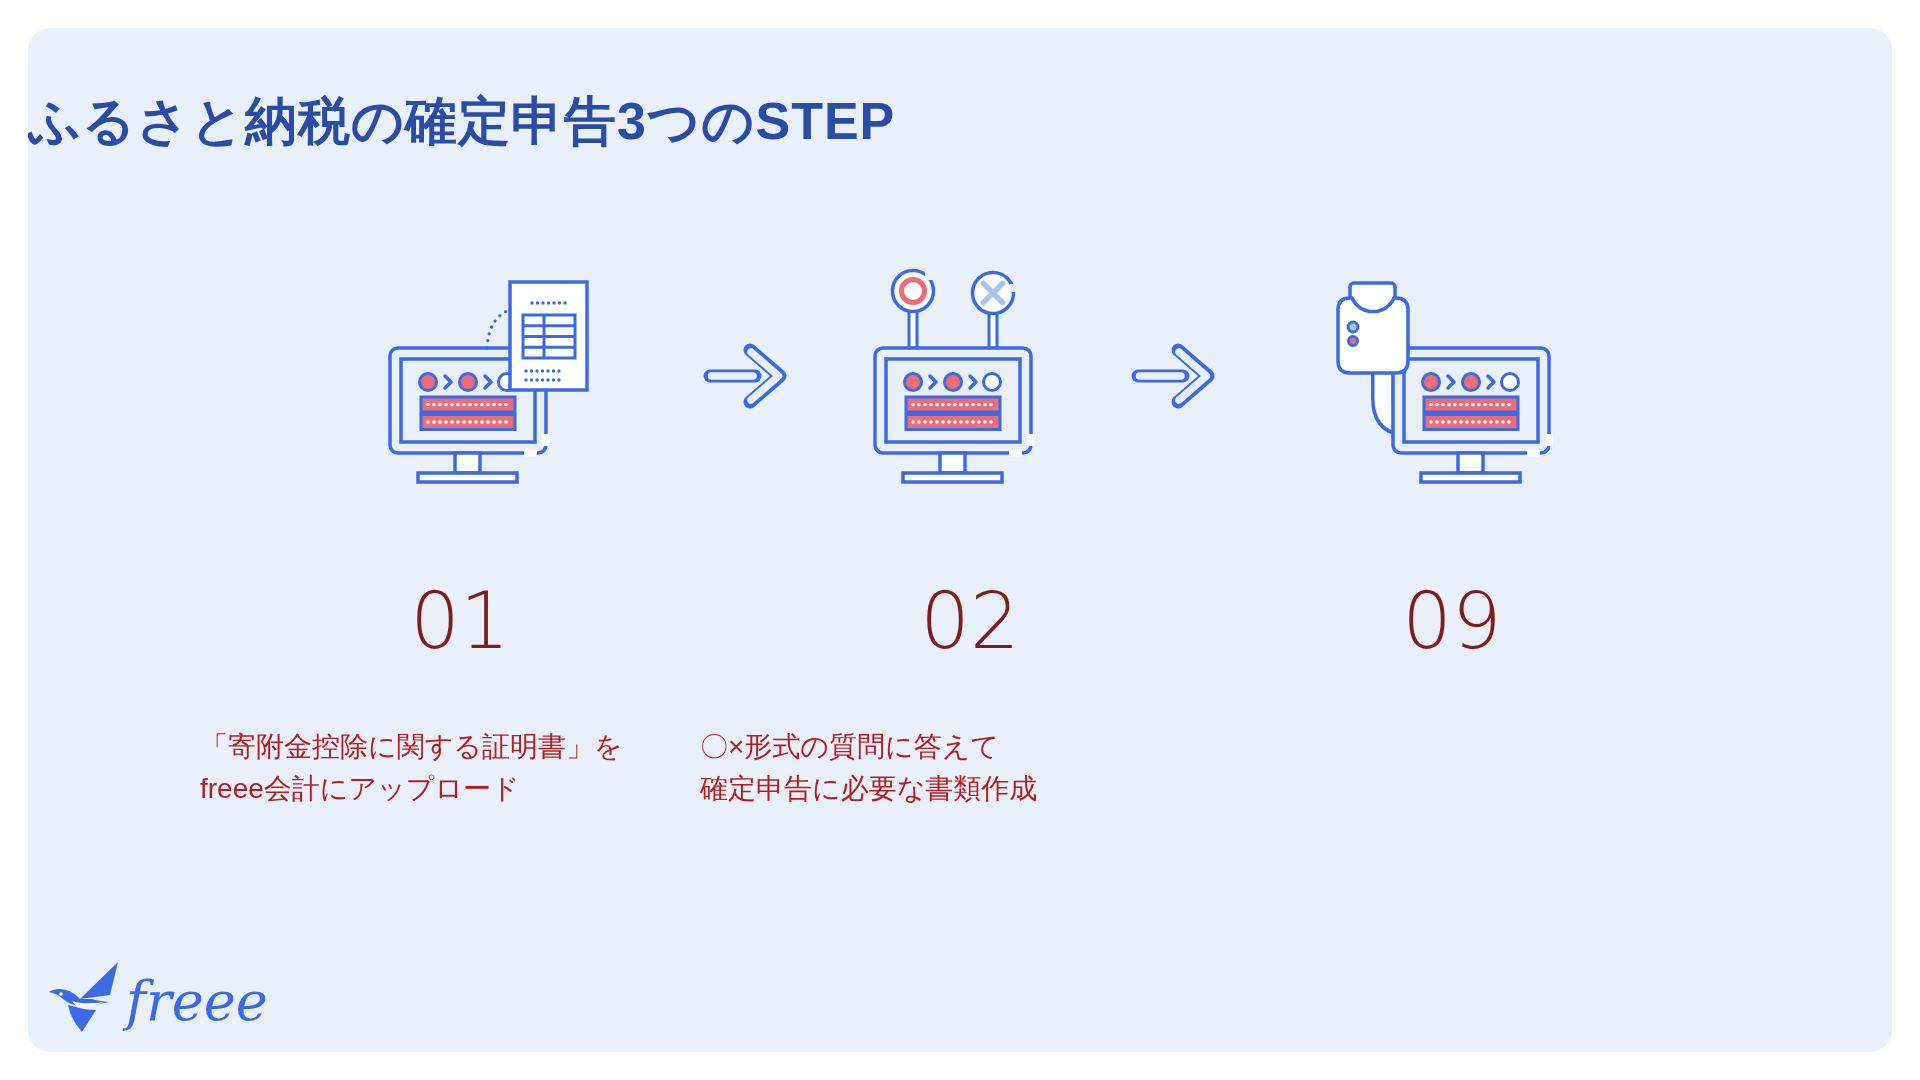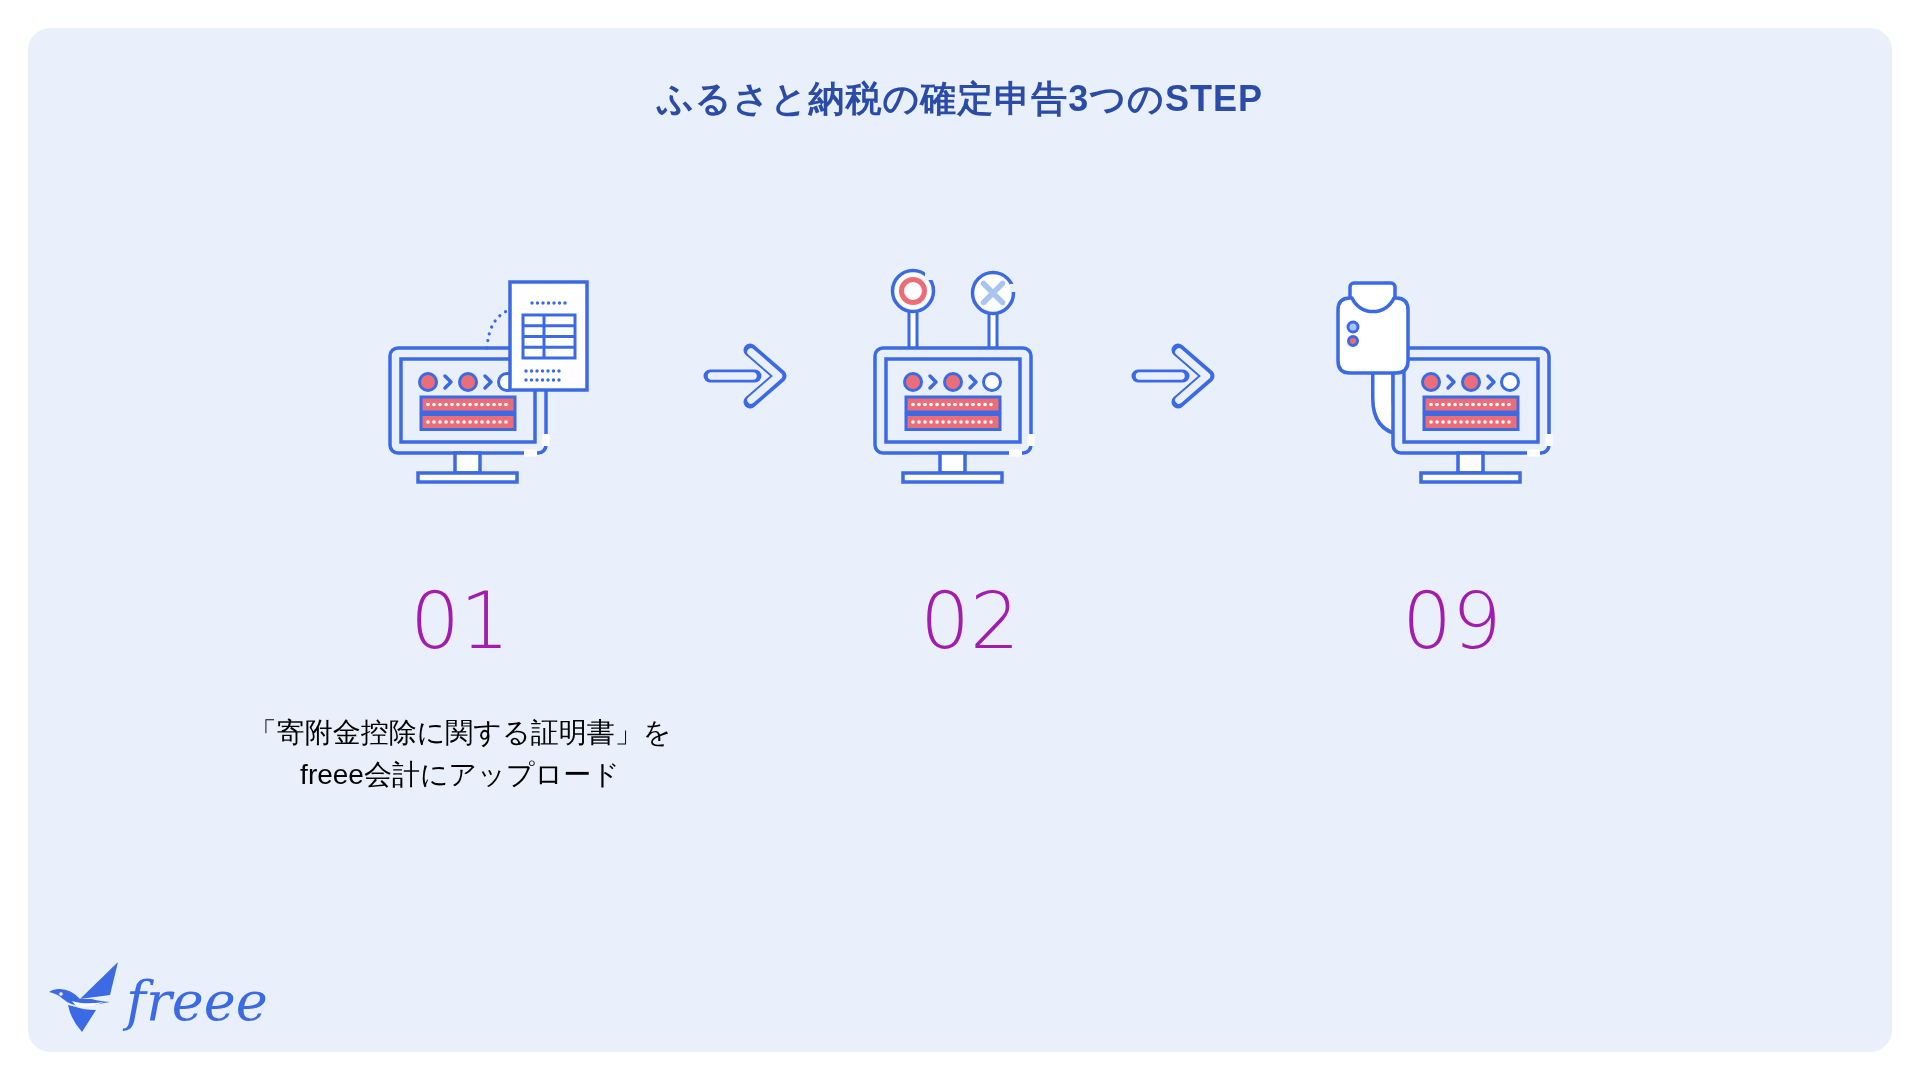--- a/index.html
+++ b/index.html
@@ -8,39 +8,37 @@
     background:#ffffff;
     font-family:"Liberation Sans","DejaVu Sans",sans-serif;
     overflow:hidden;
   }
   .frame{width:1920px;height:1080px;box-sizing:border-box;padding:28px;background:#ffffff;}
   .panel{
     position:relative;width:1864px;height:1024px;
     background:#e9f0fc;border-radius:22px;overflow:hidden;
   }
   .title{
-    position:absolute;top:47px;left:0;width:100%;
-    text-align:center;
-    font-size:36px;font-weight:700;letter-spacing:1px;
+    position:absolute;top:59px;left:0;width:100%;
+    font-size:52px;font-weight:700;letter-spacing:1px;
     color:#2b4ca6;
   }
   .icons-layer{position:absolute;left:0;top:0;}
   .step-number{
     position:absolute;top:548px;width:300px;
     text-align:center;
     font-size:78px;font-weight:200;
-    color:#a21caf;
+    color:#7f1d1d;
     font-family:"DejaVu Sans","Liberation Sans",sans-serif;
   }
   .num-1{left:282px;} .num-2{left:792px;} .num-3{left:1274px;}
   .caption{
-    position:absolute;top:684px;width:520px;
-    text-align:center;
+    position:absolute;top:698px;width:520px;
     font-size:28px;line-height:42px;
-    color:#000000;
+    color:#b91c1c;
   }
   .cap-1{left:172px;} .cap-2{left:672px;} .cap-3{left:1164px;}
   .logo{position:absolute;left:20px;top:930px;}
 </style>
 </head>
 <body>
 
 <div class="frame">
   <div class="panel">
 
@@ -153,20 +151,24 @@
     </svg>
 
     <div class="step-number num-1">01</div>
     <div class="step-number num-2">02</div>
     <div class="step-number num-3">09</div>
 
     <div class="caption cap-1">
       <div>「寄附金控除に関する証明書」を</div>
       <div>freee会計にアップロード</div>
     </div>
+    <div class="caption cap-2">
+      <div>〇×形式の質問に答えて</div>
+      <div>確定申告に必要な書類作成</div>
+    </div>
 
     <svg class="logo" width="230" height="92" viewBox="0 0 230 92">
       <g>
         <path d="M70,4 L32,41 L62,37 Z" fill="#3b6ae4"></path>
         <path d="M32,41 Q22,30 10,31 Q4,31.5 1,34 Q10,36 15,41 Q24,49 38,48 L62,44 Q50,43 44,41 Z" fill="#3b6ae4"></path>
         <path d="M20,47 Q23,62 34,74 L48,52 Q36,52 28,49 Z" fill="#3b6ae4"></path>
         <path d="M24,43 Q36,47 56,44 Q40,50 28,48 Z" fill="#ffffff"></path>
         <circle cx="13" cy="36" r="1.8" fill="#ffffff"></circle>
       </g>
       <text x="78" y="62" font-family="DejaVu Serif, Liberation Serif, serif" font-style="italic" font-size="54" fill="#3b6ae4">freee</text>

